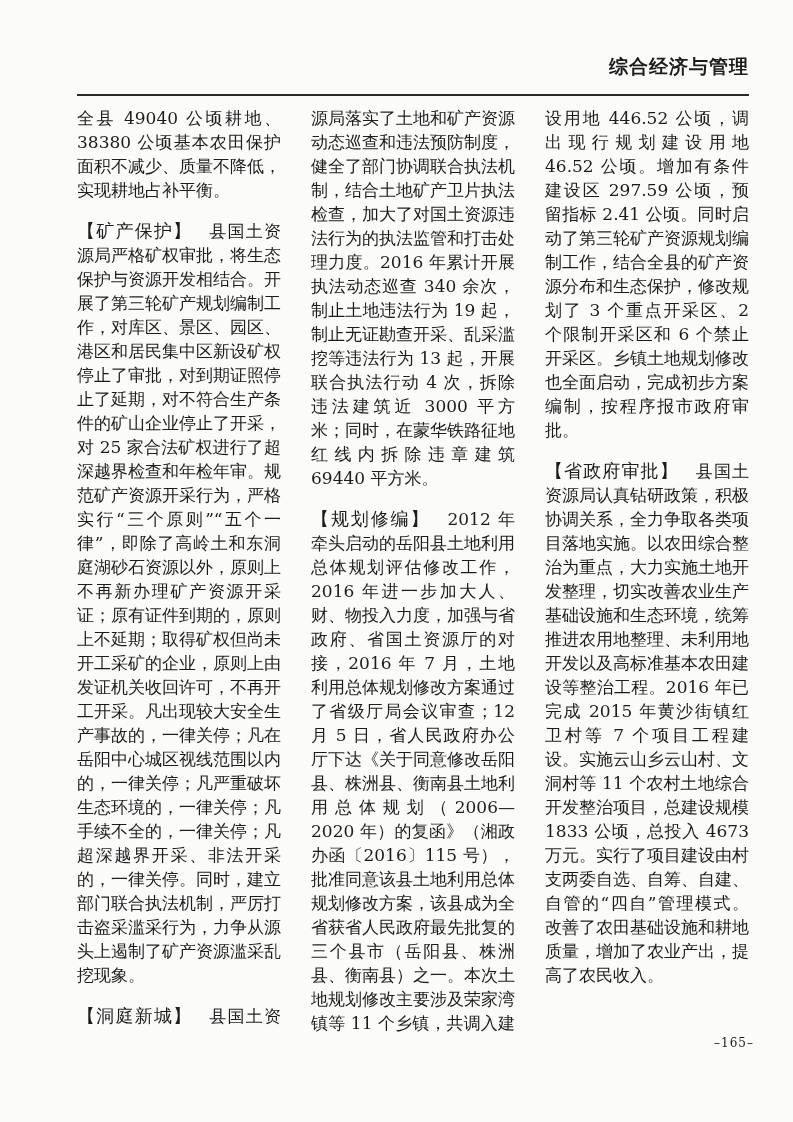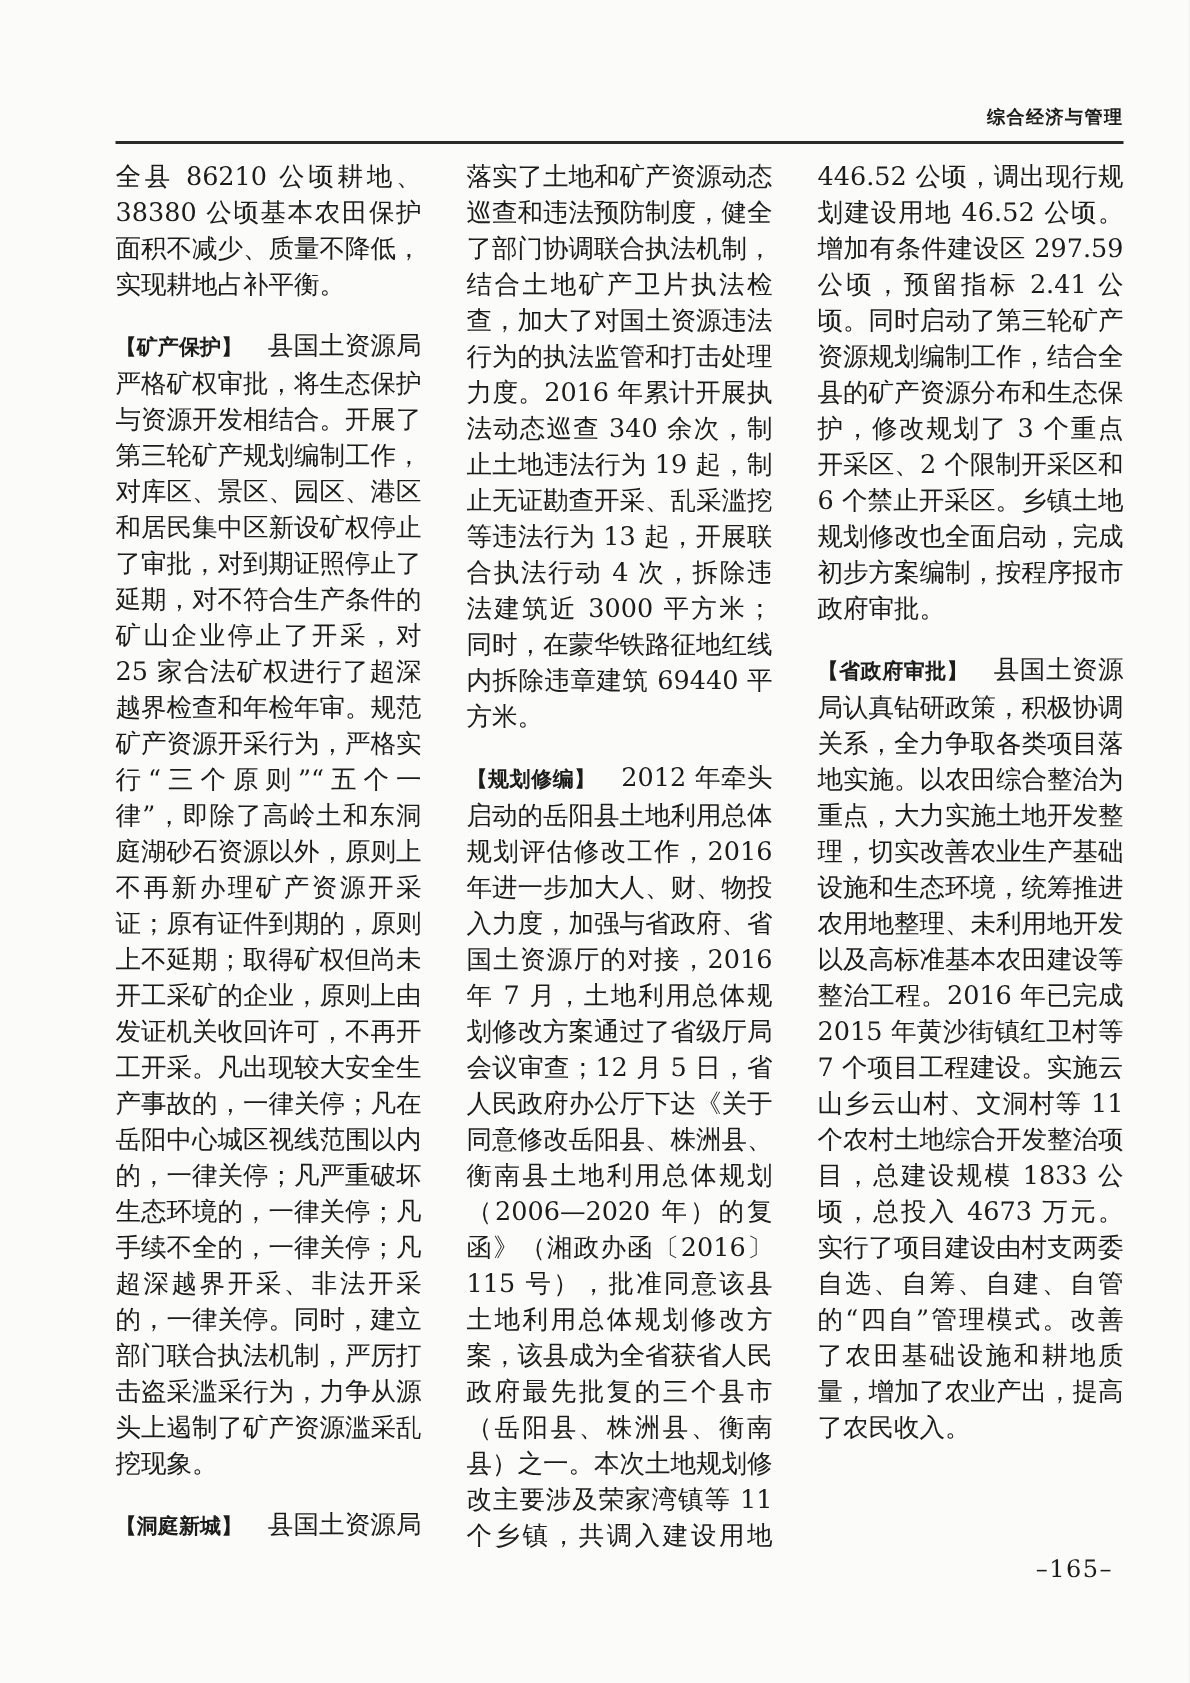--- a/index.html
+++ b/index.html
@@ -12,25 +12,25 @@
     position: relative;
     width: 793px;
     height: 1122px;
     margin: 0 auto;
     background: #fbfbfa;
     color: #1c1c1c;
     overflow: hidden;
   }
   .header-title {
     position: absolute;
-    top: 70px;
+    top: 54px;
     left: 77px;
     width: 672px;
     text-align: right;
-    font-size: 12px;
+    font-size: 19px;
     font-weight: bold;
     letter-spacing: 1px;
     font-family: "DejaVu Sans", "Liberation Sans", sans-serif;
   }
   .header-rule {
     position: absolute;
     top: 94px;
     left: 77px;
     width: 672px;
     height: 2px;
@@ -52,47 +52,47 @@
   }
   .para {
     margin: 0;
     orphans: 1;
     widows: 1;
   }
   .para.sec {
     margin-top: 17px;
   }
   .sec-head {
-    font-weight: bold;
+    font-weight: normal;
     margin-right: 17px;
     font-family: "DejaVu Sans", "Liberation Sans", sans-serif;
-    font-size: 14px;
+    font-size: 18px;
   }
   .page-number {
     position: absolute;
     top: 1036px;
-    left: 77px;
+    left: 89px;
     width: 665px;
     text-align: right;
-    font-size: 16px;
+    font-size: 12px;
     letter-spacing: 1px;
   }
 </style>
 </head>
 <body>
 
 <div class="page">
 
   <div class="header-title">综合经济与管理</div>
 
   <div class="header-rule"></div>
 
   <div class="content">
 
-    <p class="para cont"><span>全县 86210 公顷耕地、38380 公顷基本农田保护面积不减少、质量不降低，实现耕地占补平衡。</span></p>
+    <p class="para cont"><span>全县 49040 公顷耕地、38380 公顷基本农田保护面积不减少、质量不降低，实现耕地占补平衡。</span></p>
 
     <p class="para sec"><b class="sec-head">【矿产保护】</b><span class="sec-body">县国土资源局严格矿权审批，将生态保护与资源开发相结合。开展了第三轮矿产规划编制工作，对库区、景区、园区、港区和居民集中区新设矿权停止了审批，对到期证照停止了延期，对不符合生产条件的矿山企业停止了开采，对 25 家合法矿权进行了超深越界检查和年检年审。规范矿产资源开采行为，严格实行“三个原则”“五个一律”，即除了高岭土和东洞庭湖砂石资源以外，原则上不再新办理矿产资源开采证；原有证件到期的，原则上不延期；取得矿权但尚未开工采矿的企业，原则上由发证机关收回许可，不再开工开采。凡出现较大安全生产事故的，一律关停；凡在岳阳中心城区视线范围以内的，一律关停；凡严重破坏生态环境的，一律关停；凡手续不全的，一律关停；凡超深越界开采、非法开采的，一律关停。同时，建立部门联合执法机制，严厉打击盗采滥采行为，力争从源头上遏制了矿产资源滥采乱挖现象。</span></p>
 
     <p class="para sec"><b class="sec-head">【洞庭新城】</b><span class="sec-body">县国土资源局落实了土地和矿产资源动态巡查和违法预防制度，健全了部门协调联合执法机制，结合土地矿产卫片执法检查，加大了对国土资源违法行为的执法监管和打击处理力度。2016 年累计开展执法动态巡查 340 余次，制止土地违法行为 19 起，制止无证勘查开采、乱采滥挖等违法行为 13 起，开展联合执法行动 4 次，拆除违法建筑近 3000 平方米；同时，在蒙华铁路征地红线内拆除违章建筑 69440 平方米。</span></p>
 
     <p class="para sec"><b class="sec-head">【规划修编】</b><span class="sec-body">2012 年牵头启动的岳阳县土地利用总体规划评估修改工作，2016 年进一步加大人、财、物投入力度，加强与省政府、省国土资源厅的对接，2016 年 7 月，土地利用总体规划修改方案通过了省级厅局会议审查；12 月 5 日，省人民政府办公厅下达《关于同意修改岳阳县、株洲县、衡南县土地利用总体规划（2006—2020 年）的复函》（湘政办函〔2016〕115 号），批准同意该县土地利用总体规划修改方案，该县成为全省获省人民政府最先批复的三个县市（岳阳县、株洲县、衡南县）之一。本次土地规划修改主要涉及荣家湾镇等 11 个乡镇，共调入建设用地 446.52 公顷，调出现行规划建设用地 46.52 公顷。增加有条件建设区 297.59 公顷，预留指标 2.41 公顷。同时启动了第三轮矿产资源规划编制工作，结合全县的矿产资源分布和生态保护，修改规划了 3 个重点开采区、2 个限制开采区和 6 个禁止开采区。乡镇土地规划修改也全面启动，完成初步方案编制，按程序报市政府审批。</span></p>
 
 
     <p class="para sec"><b class="sec-head">【省政府审批】</b><span class="sec-body">县国土资源局认真钻研政策，积极协调关系，全力争取各类项目落地实施。以农田综合整治为重点，大力实施土地开发整理，切实改善农业生产基础设施和生态环境，统筹推进农用地整理、未利用地开发以及高标准基本农田建设等整治工程。2016 年已完成 2015 年黄沙街镇红卫村等 7 个项目工程建设。实施云山乡云山村、文洞村等 11 个农村土地综合开发整治项目，总建设规模 1833 公顷，总投入 4673 万元。实行了项目建设由村支两委自选、自筹、自建、自管的“四自”管理模式。改善了农田基础设施和耕地质量，增加了农业产出，提高了农民收入。</span></p>
 

